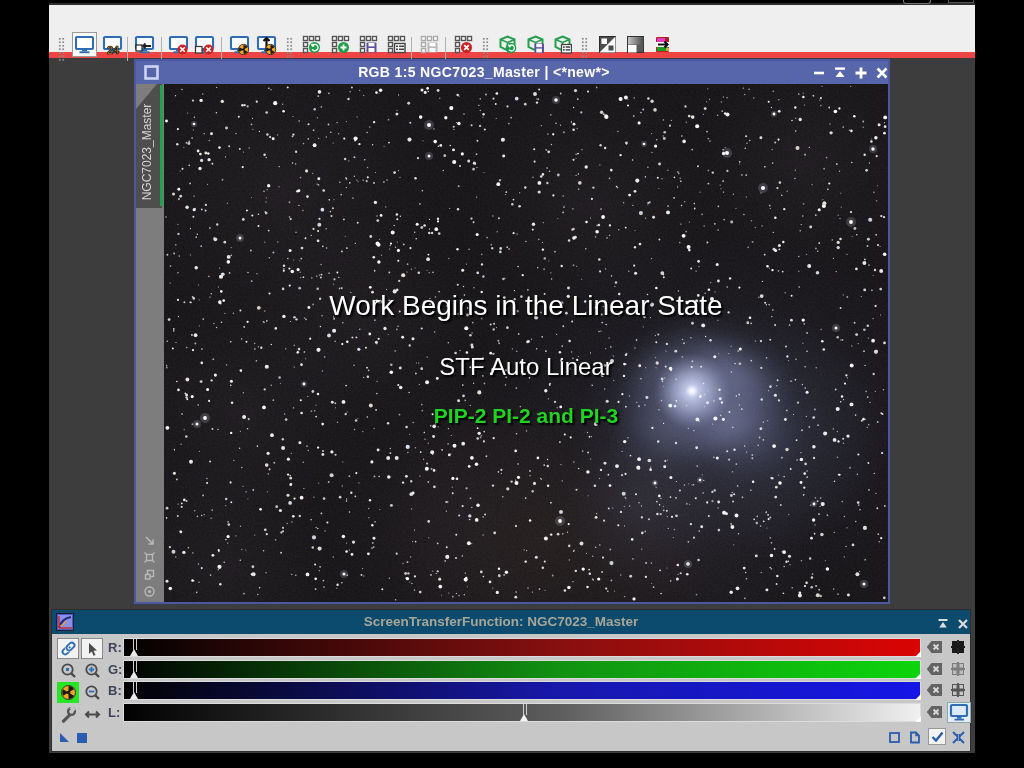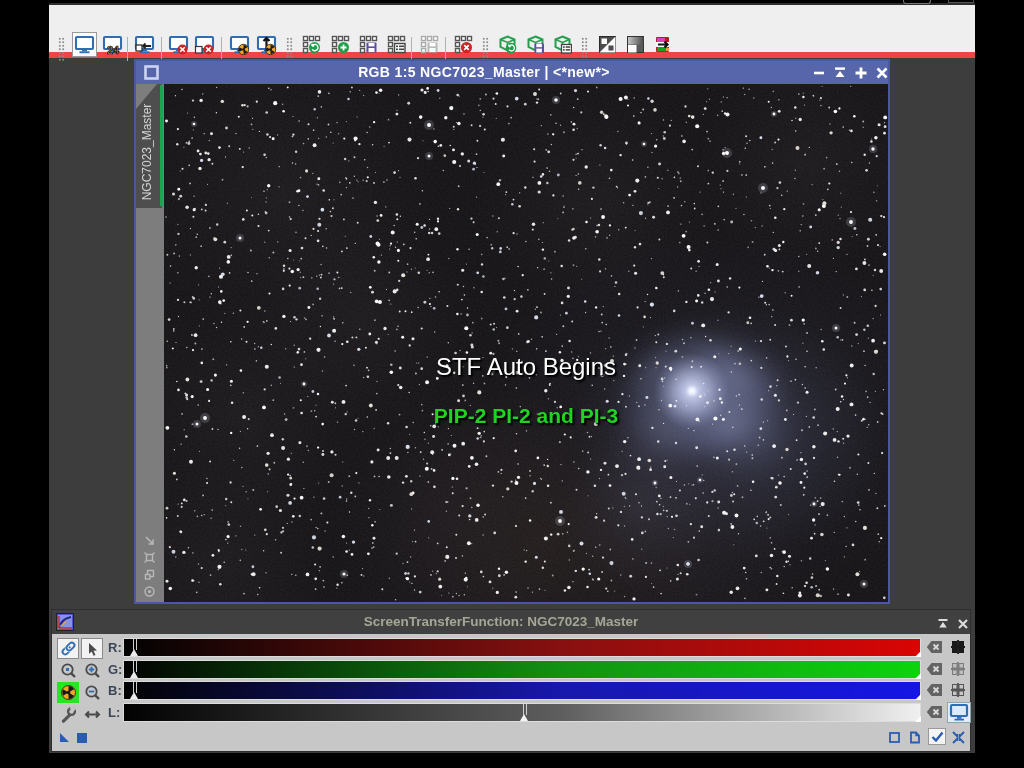--- a/index.html
+++ b/index.html
@@ -12,21 +12,21 @@
 #sidebar{left:0px;top:23px;width:28px;height:518px;background:#7d7d7d;}
 #tab{left:0;top:0;width:26px;height:124px;background:#4e4e4e;clip-path:polygon(21px 0,26px 0,26px 124px,0 124px,0 25px);}
 #tabgreen{left:24px;top:1px;width:3px;height:121px;background:#21a24e;}
 #tabtxt{left:-36px;top:58px;width:100px;height:20px;color:#d4d4d4;font-size:12px;transform:rotate(-90deg);transform-origin:center;text-align:center;}
 #imgarea{left:28px;top:23px;width:724px;height:518px;background:#100f14;overflow:hidden;}
 .ovl{width:724px;text-align:center;color:#fff;text-shadow:2px 2px 2px rgba(0,0,0,0.95),1px 1px 1px rgba(0,0,0,0.9);}
 #ovl1{top:206px;font-size:28px;}
 #ovl2{top:269px;font-size:24px;}
 #ovl3{top:320px;font-size:21px;font-weight:bold;color:#1fd421;}
 #stfwin{left:51px;top:609px;width:920px;height:143px;background:#c7c7c7;border:1px solid #2e2e2e;}
-#stftitle{left:0;top:0;width:918px;height:24px;background:#404040;}
+#stftitle{left:0;top:0;width:918px;height:24px;background:#0c4a6e;}
 #stftitle .txt{left:-10px;width:100%;text-align:center;color:#a6a697;font-size:13.5px;font-weight:bold;line-height:24px;}
 .chlbl{font-size:13px;font-weight:bold;color:#3c4658;width:16px;text-align:left;}
 .bar{left:71px;width:798px;height:19px;border:1px solid #dcdcdc;}
 .stbtn{width:22px;height:21px;background:#f2f2f2;border:1px solid #8a8a8a;display:flex;align-items:center;justify-content:center;}
 .flat{display:flex;align-items:center;justify-content:center;}
 </style></head><body>
 <div id="desktop" class="abs"></div>
 <div id="toolbar" class="abs">
     <div class="abs" style="left:9px;top:32px;">
       <div class="abs" style="width:7px;height:24px;background-image:radial-gradient(#8a8a8a 0.9px,transparent 1px);background-size:3.5px 3.5px;background-position:0 0;"></div>
@@ -2492,21 +2492,21 @@
         <circle cx="512.4" cy="397.5" r="0.61" fill="#fff" opacity="0.82"></circle>
         <circle cx="506.5" cy="413.1" r="0.95" fill="#fff" opacity="0.82"></circle>
         <circle cx="539.1" cy="409.1" r="0.77" fill="#fff" opacity="0.73"></circle>
         <circle cx="499.7" cy="426.4" r="0.81" fill="#fff" opacity="0.70"></circle>
         <circle cx="460.3" cy="422.6" r="0.69" fill="#fff" opacity="0.58"></circle>
         <circle cx="477.4" cy="421.9" r="0.53" fill="#fff" opacity="0.90"></circle>
         <circle cx="458.0" cy="391.1" r="1.17" fill="#fff" opacity="0.71"></circle>
         <circle cx="502.4" cy="426.9" r="0.68" fill="#fff" opacity="0.60"></circle>
         <circle cx="477.9" cy="433.4" r="1.13" fill="#fff" opacity="0.83"></circle>
         <rect width="724" height="518" filter="url(#grain)" opacity="0.55"></rect>
-      </svg><div class="ovl abs" id="ovl2">STF Auto Begins</div><div class="ovl abs" id="ovl3">PIP-2 PI-2 and PI-3</div></div>
+      </svg><div class="ovl abs" id="ovl1">Work Begins in the Linear State</div><div class="ovl abs" id="ovl2">STF Auto Linear</div><div class="ovl abs" id="ovl3">PIP-2 PI-2 and PI-3</div></div>
   </div>
 <div id="stfwin" class="abs">
     <div id="stftitle" class="abs">
       <div class="txt abs">ScreenTransferFunction: NGC7023_Master</div>
       <div class="abs" style="left:4px;top:3px;"><svg width="18" height="18" viewBox="0 0 18 18" style="">
           <rect x="0.5" y="0.5" width="17" height="17" fill="#4a55d8" stroke="#222"></rect>
           <rect x="2" y="2" width="14" height="14" fill="#8890e8"></rect>
           <path d="M3 15 Q5 6 15 4" stroke="#202880" stroke-width="2" fill="none"></path>
           <path d="M3 15 L3 3 M3 15 L16 15" stroke="#c03030" stroke-width="1.5"></path>
           <path d="M4 13 Q8 12 10 8" stroke="#e8a020" stroke-width="1.2" fill="none"></path>

